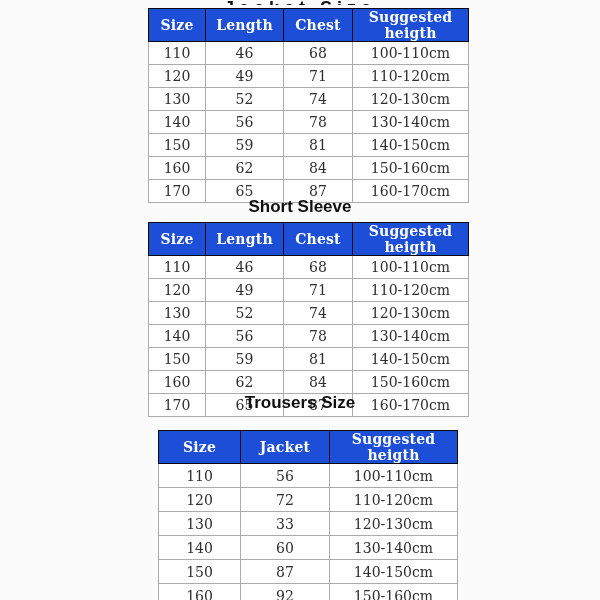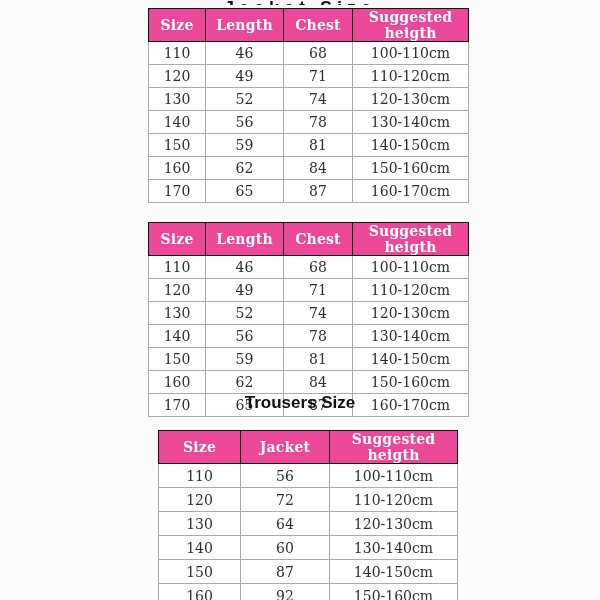--- a/index.html
+++ b/index.html
@@ -37,21 +37,21 @@
 
   table {
     position: absolute;
     border-collapse: collapse;
     table-layout: fixed;
     background: #ffffff;
     font-family: "DejaVu Serif", "Liberation Serif", serif;
     color: #2e2e2e;
   }
   th {
-    background: #ec4899; color: #ffffff;
+    background: #1d4ed8; color: #ffffff;
     font-weight: bold; font-size: 14px;
     height: 22px; padding: 0;
     border: 1px solid #0b0b0b;
     font-family: "DejaVu Serif", "Liberation Serif", serif;
     letter-spacing: 0.2px;
   }
   td {
     border: 1px solid #ababab;
     text-align: center; vertical-align: middle;
     font-size: 14px; padding: 0;
@@ -139,20 +139,21 @@
         </tr>
         <tr>
           <td>170</td>
           <td>65</td>
           <td>87</td>
           <td>160-170cm</td>
         </tr>
       </tbody>
     </table>
 
+  <div id="title-short-sleeve" class="section-title">Short Sleeve</div>
 
   <table id="table-1" class="t12">
     <colgroup>
         <col>
         <col>
         <col>
         <col>
       </colgroup>
   <thead>
         <tr>
@@ -229,21 +230,21 @@
           <td>56</td>
           <td>100-110cm</td>
         </tr>
         <tr>
           <td>120</td>
           <td>72</td>
           <td>110-120cm</td>
         </tr>
         <tr>
           <td>130</td>
-          <td>64</td>
+          <td>33</td>
           <td>120-130cm</td>
         </tr>
         <tr>
           <td>140</td>
           <td>60</td>
           <td>130-140cm</td>
         </tr>
         <tr>
           <td>150</td>
           <td>87</td>

